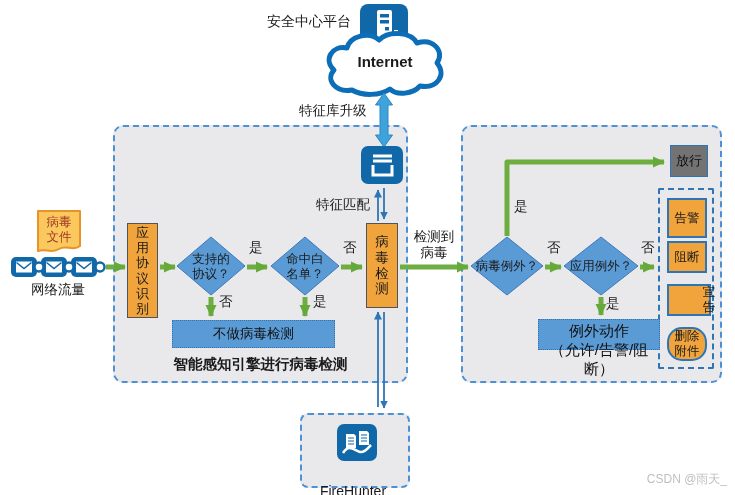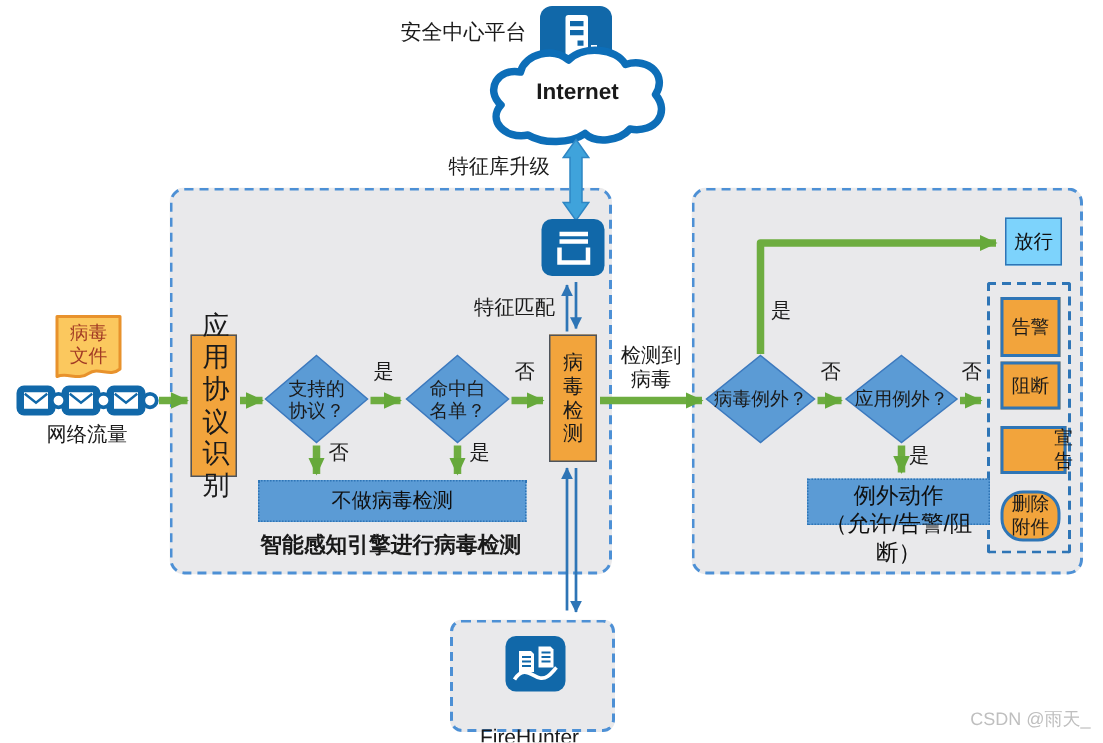--- a/index.html
+++ b/index.html
@@ -8,21 +8,21 @@
   .pre{white-space:pre-line;}
   .ctr{display:flex;align-items:center;justify-content:center;text-align:center;}
   
   .zone{position:absolute;background:#E9E9EB;border:2px dashed #4D90D5;border-radius:10px;z-index:1;}
   .subzone{position:absolute;border:2px dashed #2E75B6;border-radius:2px;z-index:4;}
   
   .node{position:absolute;z-index:6;box-sizing:border-box;}
   .orangeV{background:#F2A43C;border:1.5px solid #4E545C;}
   .vtext{width:15px;word-break:break-all;line-height:1.18;text-align:center;}
   .blueRect{background:#5B9BD5;border:1.5px dotted #2E75B6;color:#101010;}
-  .blueSolid{background:#7dd3fc;border:1.5px solid #2E75B6;color:#101010;}
+  .blueSolid{background:#737373;border:1.5px solid #2E75B6;color:#101010;}
   .action{background:#F2A43C;border:2px solid #2E75B6;font-size:12.5px;line-height:1.2;}
   .lbl{position:absolute;z-index:6;line-height:1.2;}
   .bold{font-weight:bold;}
   svg.layer{position:absolute;left:0;top:0;z-index:5;pointer-events:none;}
   .dlabel{position:absolute;z-index:6;font-size:12.5px;line-height:1.18;text-align:center;}
   .watermark{color:#BFBFBF;font-size:12px;}
 </style>
 </head>
 <body>
 
@@ -136,30 +136,30 @@
 
   <div class="lbl bold" style="left:330px;top:53px;width:110px;text-align:center;font-size:15px;">Internet</div>
 
   <div class="lbl" style="left:299px;top:103px;font-size:13.5px;">特征库升级</div>
 
   <div class="lbl pre" style="left:41px;top:215px;width:36px;text-align:center;font-size:12.5px;color:#A23B25;">病毒
 文件</div>
 
   <div class="lbl" style="left:25px;top:282px;width:66px;text-align:center;font-size:13.5px;">网络流量</div>
 
-  <div class="node orangeV ctr" style="left:127px;top:223px;width:31px;height:95px;font-size:18px;">
+  <div class="node orangeV ctr" style="left:127px;top:223px;width:31px;height:95px;font-size:13px;">
     <span class="vtext">应用协议识别</span>
   </div>
 
   <div class="dlabel pre" style="left:177px;top:252px;width:68px;">支持的
 协议？</div>
   <div class="dlabel pre" style="left:271px;top:252px;width:68px;">命中白
 名单？</div>
 
-  <div class="node blueRect ctr" style="left:172px;top:320px;width:179px;height:28px;font-size:13.5px;">不做病毒检测</div>
+  <div class="node blueRect ctr" style="left:172px;top:320px;width:163px;height:28px;font-size:13.5px;">不做病毒检测</div>
 
   <div class="node orangeV ctr" style="left:366px;top:223px;width:32px;height:85px;font-size:13.5px;">
     <span class="vtext">病毒检测</span>
   </div>
 
   <div class="lbl" style="left:316px;top:197px;font-size:13.5px;">特征匹配</div>
 
   <div class="lbl bold" style="left:125px;top:356px;width:271px;text-align:center;font-size:14.5px;">智能感知引擎进行病毒检测</div>
 
   <div class="lbl pre" style="left:405px;top:229px;width:58px;text-align:center;font-size:13.5px;">检测到

